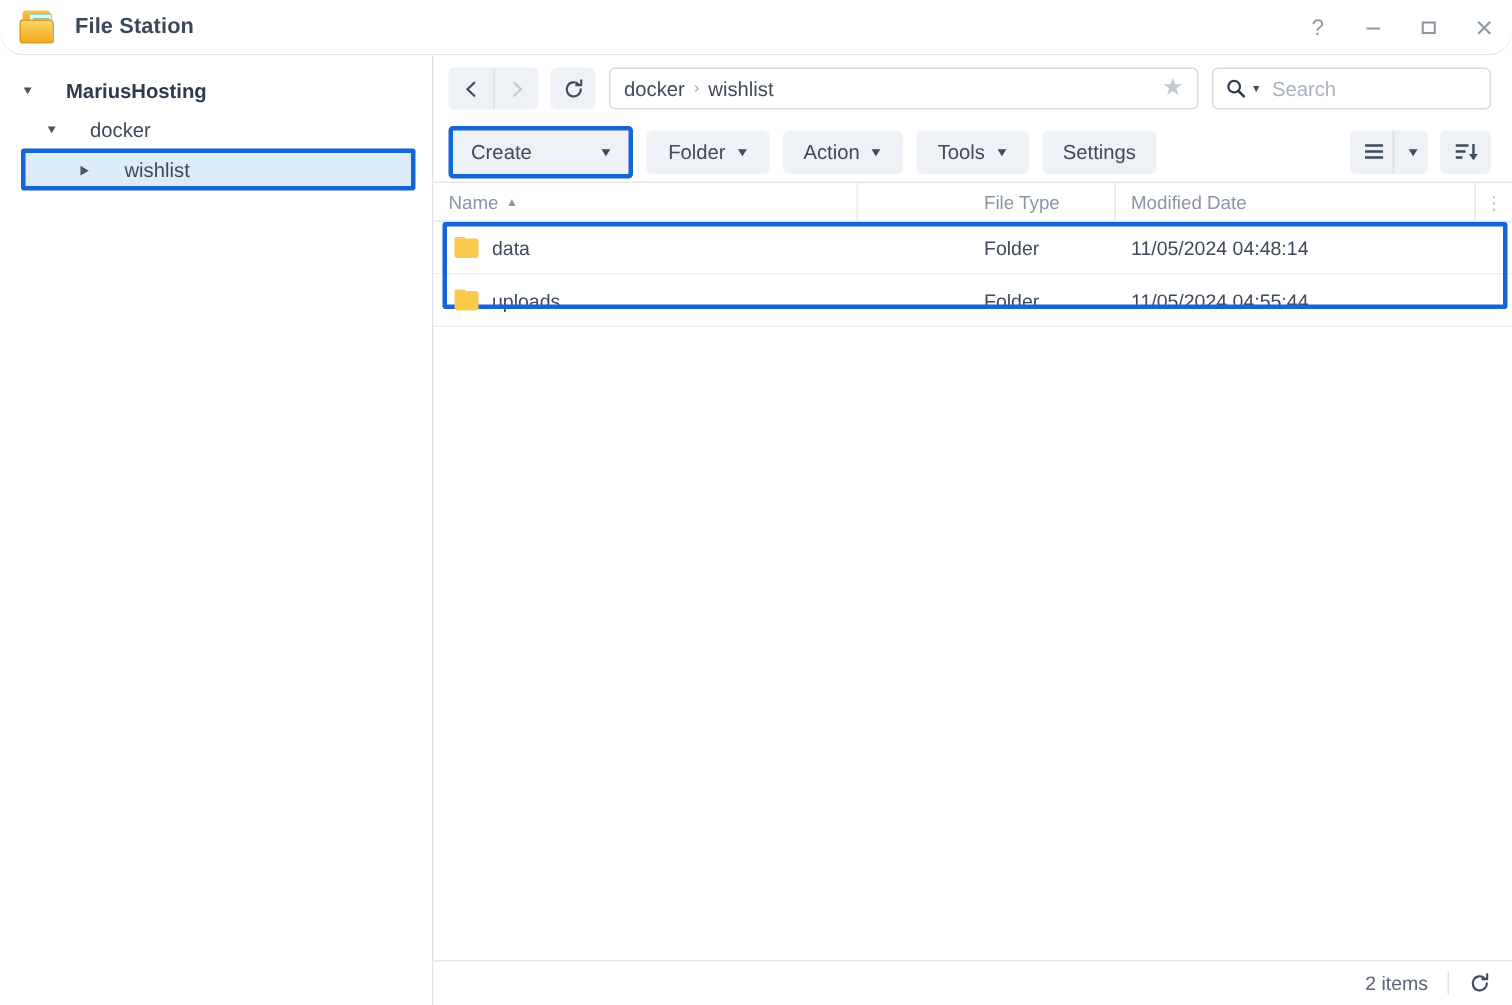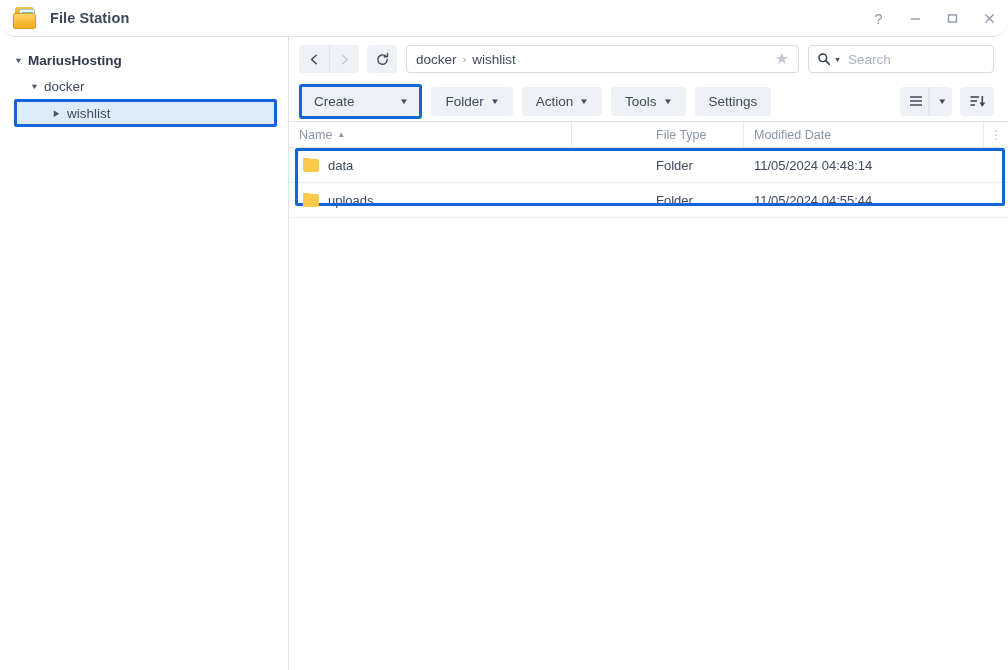--- a/index.html
+++ b/index.html
@@ -134,21 +134,21 @@
     display: inline-flex;
     align-items: center;
     justify-content: flex-start;
     color: #4a5565;
     font-size: 9px;
     line-height: 1;
   }
   .caret.down::before  { content: "\25BC"; transform: scaleY(0.85); }
   .caret.right::before { content: "\25B6"; transform: scaleX(0.8) scaleY(0.95); }
 
-  .tree-label { margin-left: 0; }
+  .tree-label { margin-left: 16px; }
 
   
   .tree-row.selected {
     position: absolute;
     left: 14px;
     top: 62px;
     width: 263px;
     height: 28px;
     background: #ddecfb;
     border: 3px solid #1565d8;
@@ -636,17 +636,26 @@
             <div class="fc fc-name">
               <span class="folder-ico"></span>
               <span>uploads</span>
             </div>
             <div class="fc fc-size"></div>
             <div class="fc fc-type">Folder</div>
             <div class="fc fc-date">11/05/2024 04:55:44</div>
           </div>
         </div>
 
+        <div class="statusbar">
+          <span class="status-count">2 items</span>
+          <span class="status-refresh">
+            <svg width="15" height="15" viewBox="0 0 16 16">
+              <path d="M13 8a5 5 0 1 1-1.6-3.6" fill="none" stroke="#3f4a5a" stroke-width="1.5" stroke-linecap="round"></path>
+              <polyline points="13.3,1.6 13.3,5.1 9.8,5.1" fill="none" stroke="#3f4a5a" stroke-width="1.5" stroke-linecap="round" stroke-linejoin="round"></polyline>
+            </svg>
+          </span>
+        </div>
 
       </div>
     </div>
   </div>
 </div>
 
 </body></html>

